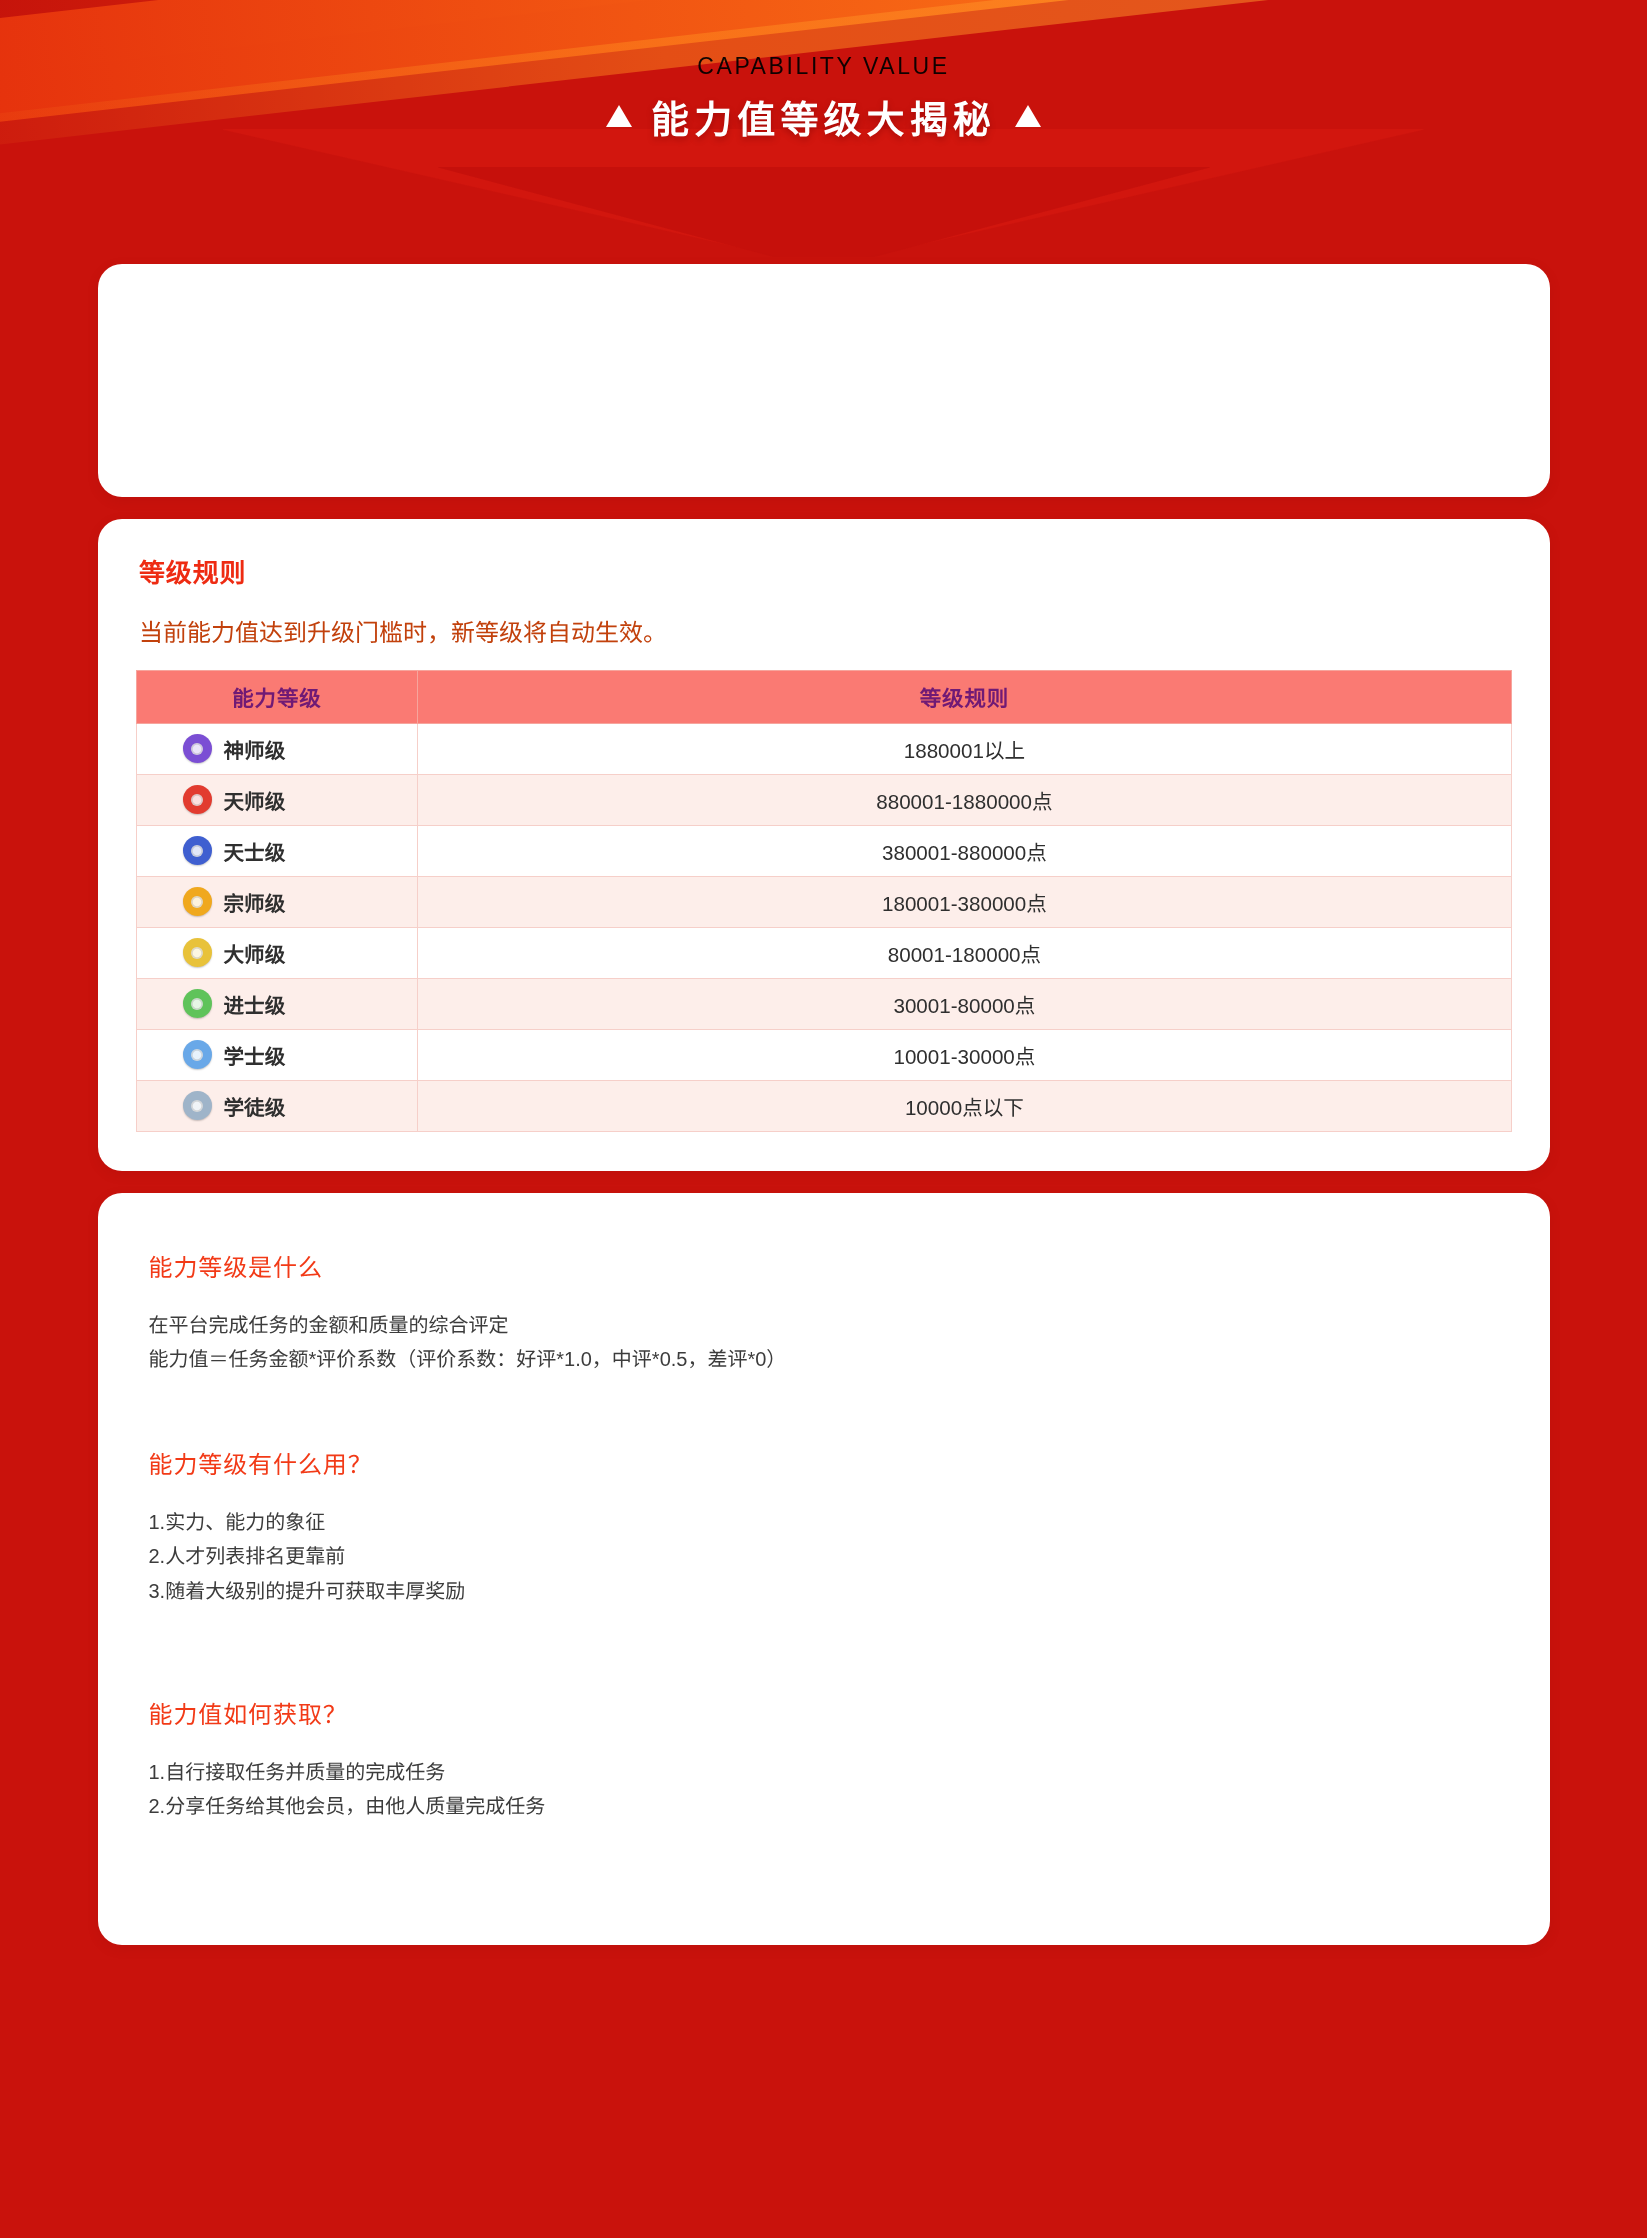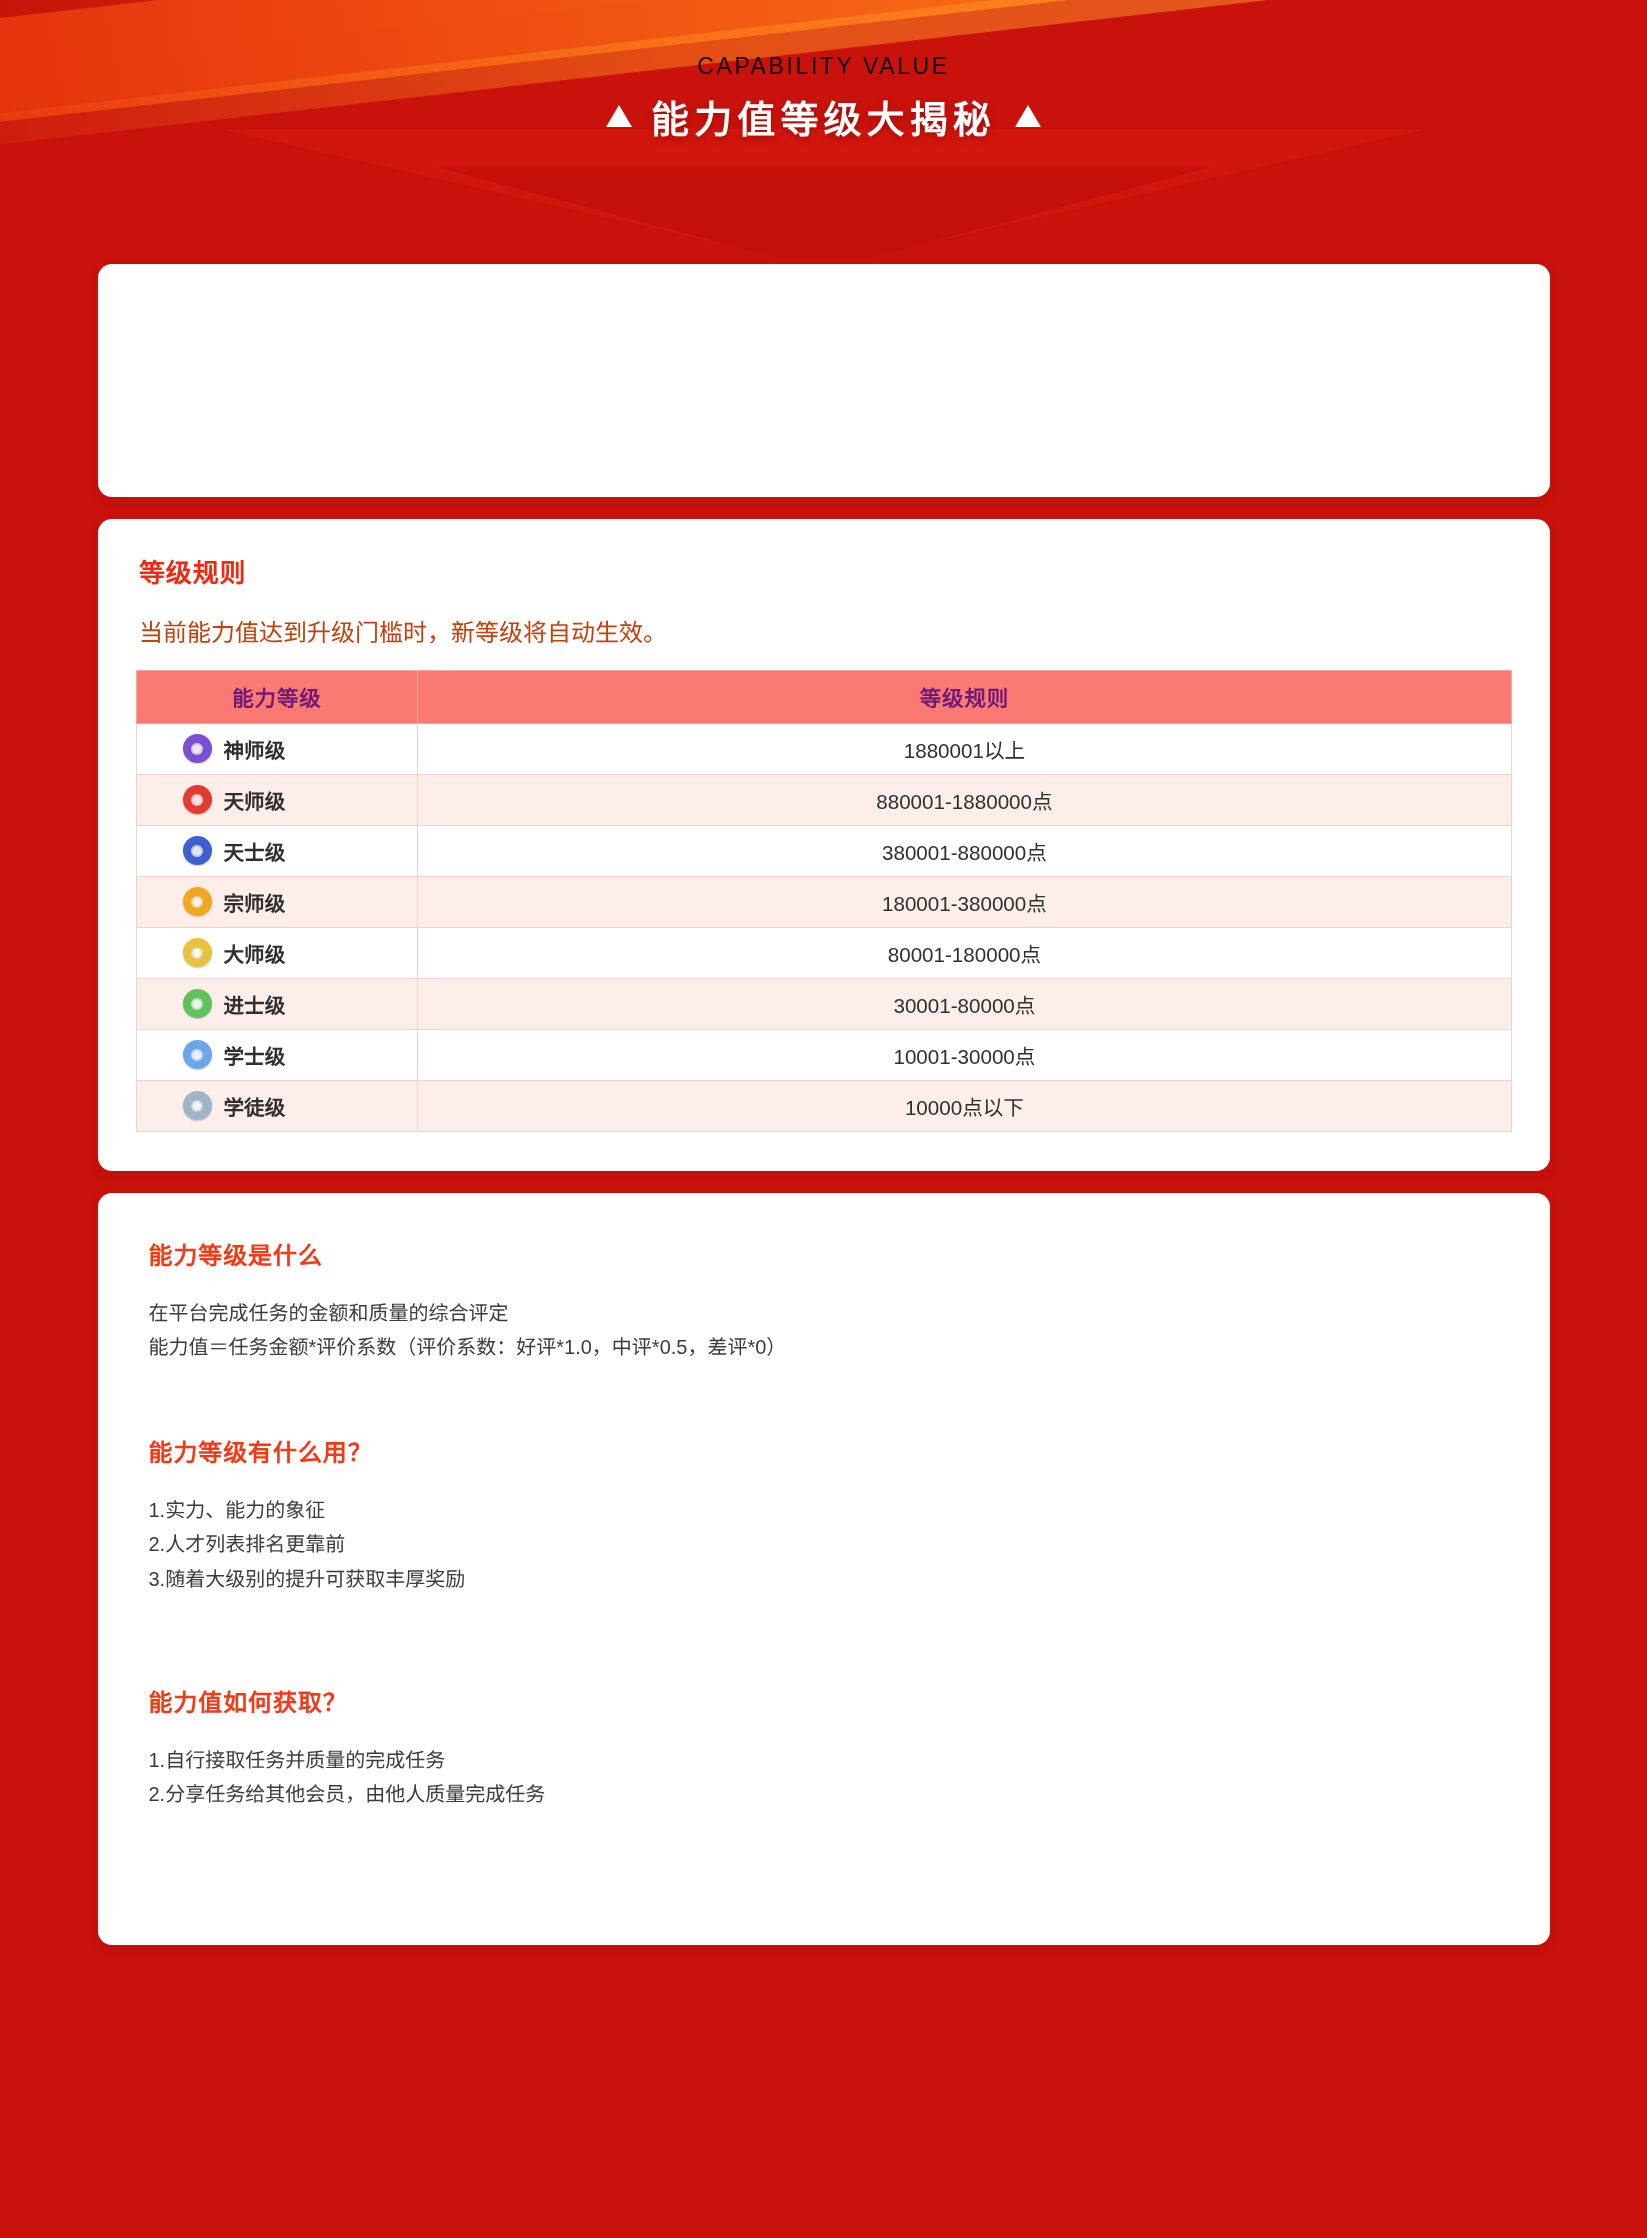--- a/index.html
+++ b/index.html
@@ -112,21 +112,21 @@
     display: inline-block;
     width: 0; height: 0;
     border-left: 13.7px solid transparent;
     border-right: 13.7px solid transparent;
     border-bottom: 22px solid #ffffff;
   }
 
   
   .card {
     background: #fff;
-    border-radius: 14px;
+    border-radius: 24px;
     margin: 0 auto 22px auto;
     width: 1452px;
     box-shadow: 0 3.4px 12px rgba(120,0,0,.12);
   }
   .card-blank { height: 233px; margin-top: 0; }
 
   .card-rules { padding: 33px 38px 39px 38px; }
   .card-faq  { padding: 43px 51px 60px 51px; min-height: 752px; }
 
   .rules-title {
@@ -194,22 +194,22 @@
     border-radius: 50%;
     background: rgba(255,255,255,.85);
     box-shadow: inset 0 0 0 1.7px rgba(0,0,0,.12);
   }
   .level-name { font-size: 20.6px; color: #2f2f2f; font-weight: bold; }
 
   
   .faq-h {
     color: #f23a17;
     font-size: 24px;
-    font-weight: bold;
-    margin: 0 0 26px 0;
+    font-weight: normal;
+    margin: 12px 0 26px 0;
     letter-spacing: 0.9px;
   }
   .faq-h.second { margin-top: 70px; }
   .faq-h.third  { margin-top: 88px; }
   .faq-p {
     font-size: 20px;
     color: #3c3c3c;
     line-height: 1.62;
     margin: 0;
   }

